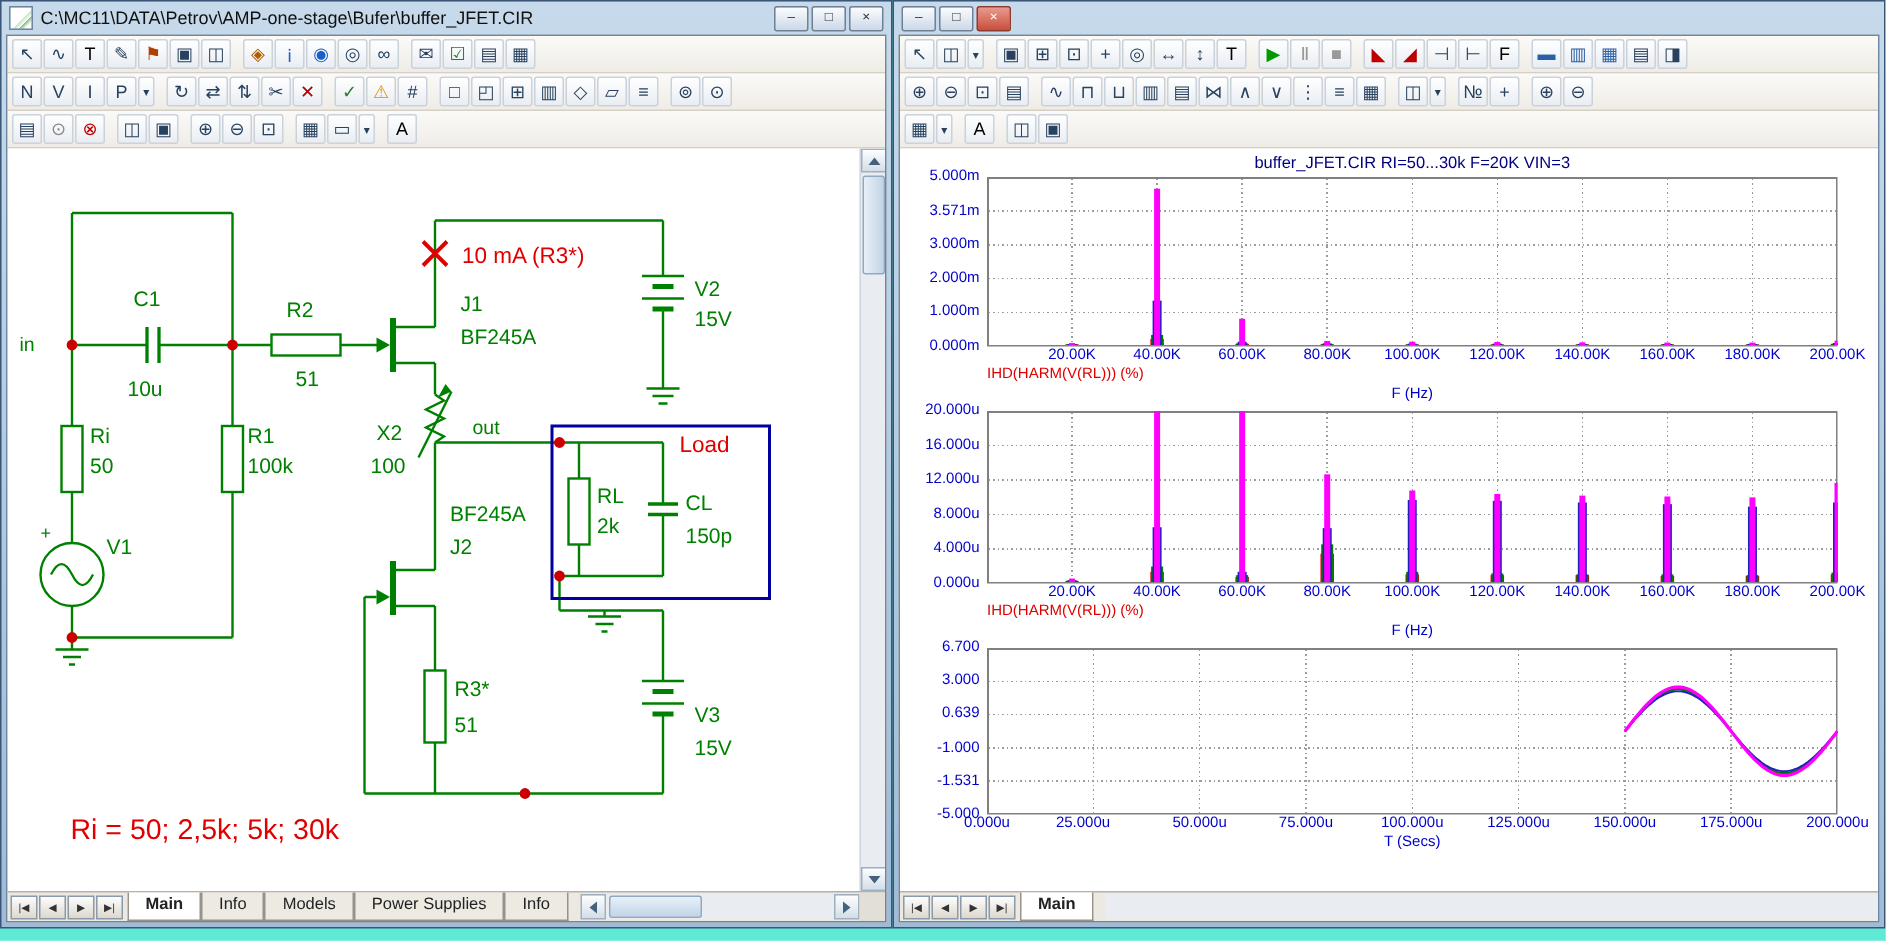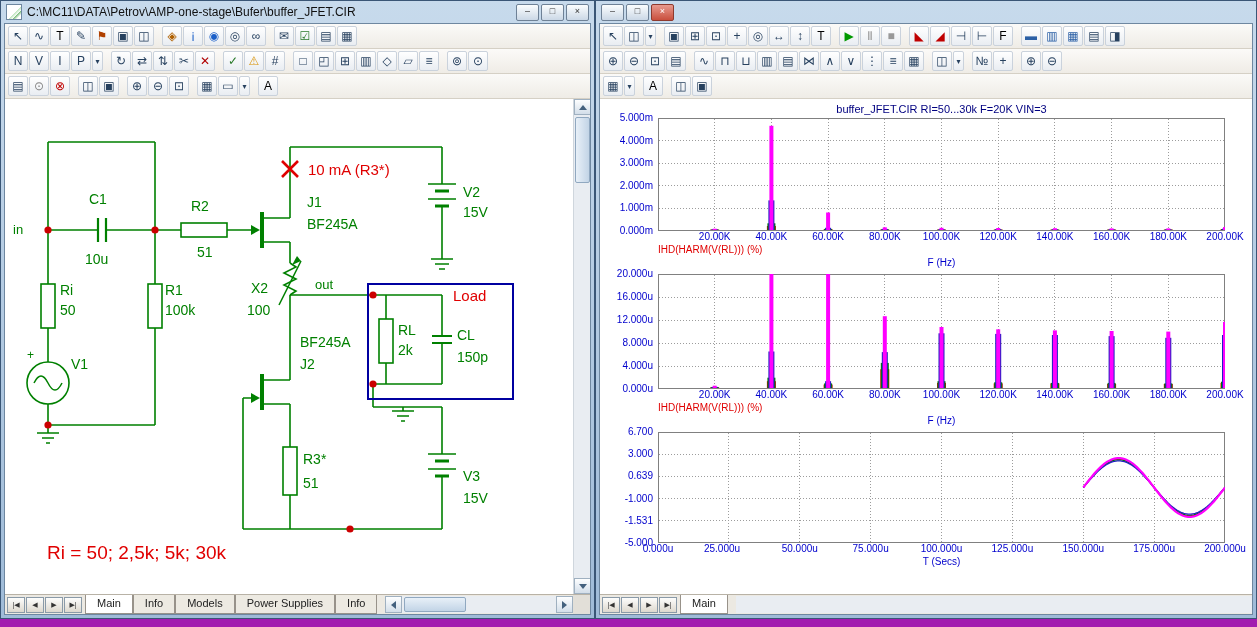--- a/index.html
+++ b/index.html
@@ -1,16 +1,16 @@
 <!DOCTYPE html>
 <html><head>
 <meta charset="utf-8">
 <style>
   html,body{margin:0;padding:0}
-  .desktop{position:relative;width:1257px;height:627px;background:#a21caf;font-family:"Liberation Sans",sans-serif;overflow:hidden}
+  .desktop{position:relative;width:1257px;height:627px;background:#5eead4;font-family:"Liberation Sans",sans-serif;overflow:hidden}
   .window{position:absolute;top:0;height:619px;box-sizing:border-box;border:1px solid #3A5676;background:linear-gradient(#C7DAEC,#9FBBD8);padding:0 3px 3px;display:flex;flex-direction:column}
   .left-window{left:0;width:595px}
   .right-window{left:595px;width:662px}
   .titlebar{height:22px;display:flex;align-items:center;gap:5px;padding:0 2px;flex:none}
   .title{flex:1;font-size:12px;color:#101010;white-space:nowrap;overflow:hidden}
   .win-icon{width:14px;height:14px;flex:none;border:1px solid #6E87A0;background:linear-gradient(135deg,#ffffff 55%,#BCE4BC 56%,#ffffff 70%,#7FBF7F 71%,#ffffff 85%)}
   .winbtns{display:flex;gap:2px;flex:none}
   .winbtn{width:21px;height:15px;border:1px solid #6E8196;border-radius:2px;background:linear-gradient(#FBFDFE,#CBD8E6);font-size:9px;line-height:13px;text-align:center;color:#333}
   .winbtn.close-red{background:linear-gradient(#E89A8E,#C94F3D);color:#fff;border-color:#8E3A2E}
   .winbody{flex:1;border:1px solid #6E87A0;background:#F0EEE8;display:flex;flex-direction:column;overflow:hidden}
@@ -30,21 +30,21 @@
   .arr-u{border-left:4px solid transparent;border-right:4px solid transparent;border-bottom:5px solid #44617E}
   .arr-d{border-left:4px solid transparent;border-right:4px solid transparent;border-top:5px solid #44617E}
   .arr-l{border-top:4px solid transparent;border-bottom:4px solid transparent;border-right:5px solid #44617E}
   .arr-r{border-top:4px solid transparent;border-bottom:4px solid transparent;border-left:5px solid #44617E}
   
   .bottomrow{height:19px;flex:none;display:flex;align-items:stretch;background:#ECE9E2;border-top:1px solid #B8B2A6}
   .navcluster{display:flex;align-items:center;padding-left:1px;flex:none}
   .navbtn{font-size:7px;width:16px;height:14px;border:1px solid #8A9AA8;background:linear-gradient(#FDFDFC,#DDD8CE);display:flex;align-items:center;justify-content:center;color:#333;margin-left:1px;white-space:nowrap}
   .tabs{display:flex;align-items:stretch;margin-left:3px;flex:none}
   .tab{font-size:11px;padding:2px 11px 0;background:#EDEAE2;border:1px solid #98928A;border-top:none;color:#222;white-space:nowrap}
-  .tab.selected{background:#FFFFFF;font-weight:normal}
+  .tab.selected{background:#FFFFFF;font-weight:bold}
   .hscroll{flex:1;display:flex;align-items:stretch;margin:1px 0 1px 8px}
   .hbtn{width:17px;box-sizing:border-box;border:1px solid #9FB0C0;background:linear-gradient(#FDFEFF,#D3DEE9);display:flex;align-items:center;justify-content:center;flex:none}
   .htrack{flex:1;position:relative;background:#E9EDF2}
   .hthumb{position:absolute;top:1px;bottom:1px;left:2px;width:60px;border:1px solid #90A8C0;border-radius:2px;background:linear-gradient(#E8F0F8,#C2D4E6)}
   .corner{width:17px;flex:none;background:#E2DFD8}
   
   .charts-area{flex:1;background:#FFFFFF;overflow:hidden;padding-top:2px}
   .chart-block{margin-top:2px}
   .chart-title{font-size:11px;color:#000080;text-align:center;height:15px;margin-left:58px;width:567px;white-space:nowrap}
   .chart-title:empty{display:none}
@@ -337,21 +337,21 @@
           <span class="tbtn">▣</span>
         </div>
 
       <div class="charts-area">
 
         <div class="chart-block">
           <div class="chart-title">buffer_JFET.CIR RI=50...30k F=20K VIN=3</div>
           <div class="plot-row">
             <div class="y-axis-labels" style="height: 113px;">
                 <span style="top: -6px;">5.000m</span>
-                <span style="top: 16.6px;">4.000m</span>
+                <span style="top: 16.6px;">3.571m</span>
                 <span style="top: 39.2px;">3.000m</span>
                 <span style="top: 61.8px;">2.000m</span>
                 <span style="top: 84.4px;">1.000m</span>
                 <span style="top: 107px;">0.000m</span>
               </div>
             <div class="plot-area" style="width: 567px; height: 113px;"><svg width="567" height="113" viewBox="0 0 567 113">
                   <rect x="0.5" y="0.5" width="566" height="112" fill="#FFFFFF" stroke="#808080" shape-rendering="crispEdges"></rect>
                   <line x1="56.7" y1="1" x2="56.7" y2="112" stroke="#9C9C9C" stroke-width="1" stroke-dasharray="1,2" shape-rendering="crispEdges"></line>
                   <line x1="113.4" y1="1" x2="113.4" y2="112" stroke="#9C9C9C" stroke-width="1" stroke-dasharray="1,2" shape-rendering="crispEdges"></line>
                   <line x1="170.1" y1="1" x2="170.1" y2="112" stroke="#9C9C9C" stroke-width="1" stroke-dasharray="1,2" shape-rendering="crispEdges"></line>

